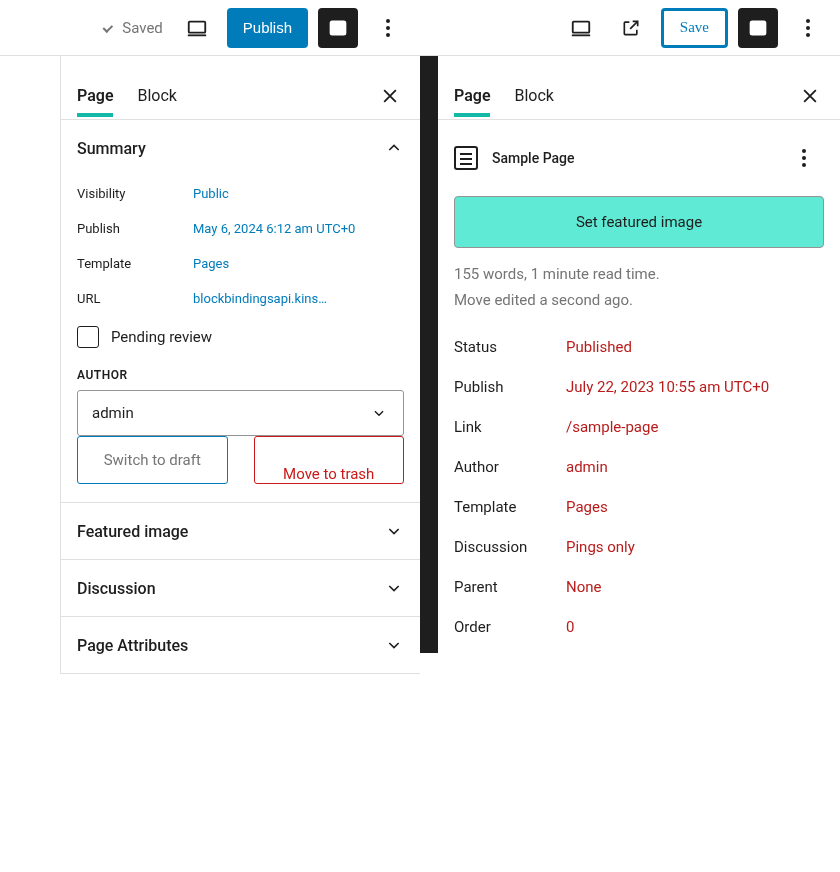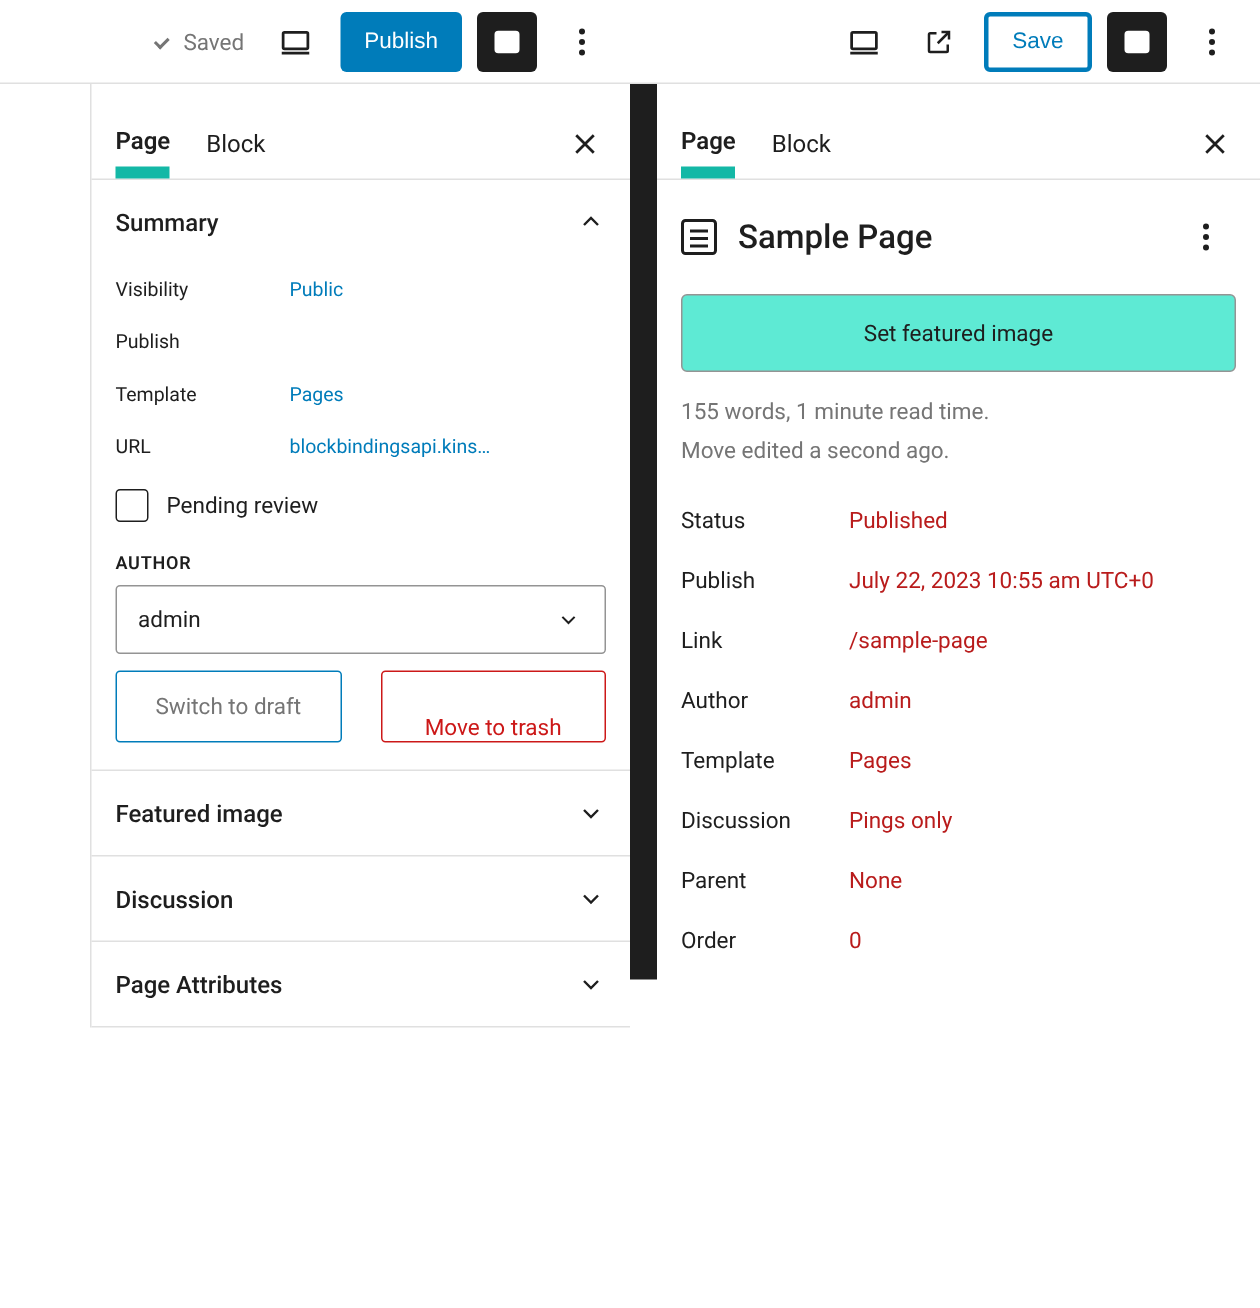--- a/index.html
+++ b/index.html
@@ -73,20 +73,21 @@
     cursor: pointer;
     display: flex; align-items: center; justify-content: center;
   }
   .btn.primary { background: #007cba; color: #fff; }
   .btn.save-outlined {
     background: #fff;
     color: #007cba;
     border: 3px solid #007cba;
     padding: 0 16px;
     height: 40px;
+    font-family: Liberation Serif, serif;
   }
   .dots-vertical {
     display: flex; flex-direction: column; gap: 3px;
     align-items: center; justify-content: center;
   }
   .dots-vertical span {
     width: 4px; height: 4px; border-radius: 50%; background: #1e1e1e;
   }
   
   .sidebody {
@@ -113,21 +114,21 @@
     position: relative;
   }
   .tab {
     font-size: 16px;
     color: #1e1e1e;
     padding: 12px 0;
     cursor: pointer;
   }
   .tab.active {
     font-weight: 600;
-    border-bottom: 8px solid #14b8a6;
+    border-bottom: 4px solid #14b8a6;
     padding-bottom: 8px;
   }
   .close-x {
     margin-left: auto;
     width: 28px; height: 28px;
     display: flex; align-items: center; justify-content: center;
     cursor: pointer;
   }
   .close-x svg { stroke: #1e1e1e; }
   
@@ -183,39 +184,39 @@
     border: 1px solid #949494;
     border-radius: 3px;
     background: #fff;
     display: flex; align-items: center; justify-content: space-between;
     padding: 0 14px;
     font-size: 15px;
     cursor: pointer;
   }
   .action-row {
     display: flex; gap: 26px;
-    margin-top: 11px;
+    margin-top: 0;
   }
   .btn-outline {
     flex: 1;
     height: 48px;
     border-radius: 3px;
     background: #fff;
     font-size: 15px;
     cursor: pointer;
     display:flex;align-items:center;justify-content:center;
   }
   .btn-outline.blue { border: 1.5px solid #007cba; color: #757575; }
   .btn-outline.red  { border: 1.5px solid #cc1818; color: #cc1818; align-items: flex-end; }
   
   .page-card-head {
     display:flex; align-items:center; gap:14px;
     padding: 18px 16px 8px 16px;
   }
-  .page-card-head .title { font-size: 22px; font-weight:500; }
+  .page-card-head .title { font-size: 14px; font-weight:500; }
   .page-card-head .menu { margin-left:auto; }
   .doc-icon {
     width:24px;height:24px;border:2px solid #1e1e1e;border-radius:3px;
     position:relative;
   }
   .doc-icon::before,.doc-icon::after{
     content:"";position:absolute;left:4px;right:4px;height:2px;background:#1e1e1e;
   }
   .doc-icon::before{top:5px;}
   .doc-icon::after{top:10px;box-shadow:0 5px 0 #1e1e1e;}
@@ -304,20 +305,21 @@
               </svg>
           </span>
         </div>
         <div class="panel-body">
           <div class="kv-row">
             <div class="k">Visibility</div>
             <div class="v">Public</div>
           </div>
           <div class="kv-row">
             <div class="k">Publish</div>
+            <div class="v">May 6, 2024 6:12 am UTC+0</div>
           </div>
           <div class="kv-row">
             <div class="k">Template</div>
             <div class="v">Pages</div>
           </div>
           <div class="kv-row">
             <div class="k">URL</div>
             <div class="v trunc">blockbindingsapi.kins…</div>
           </div>
           <div class="checkbox-row">

